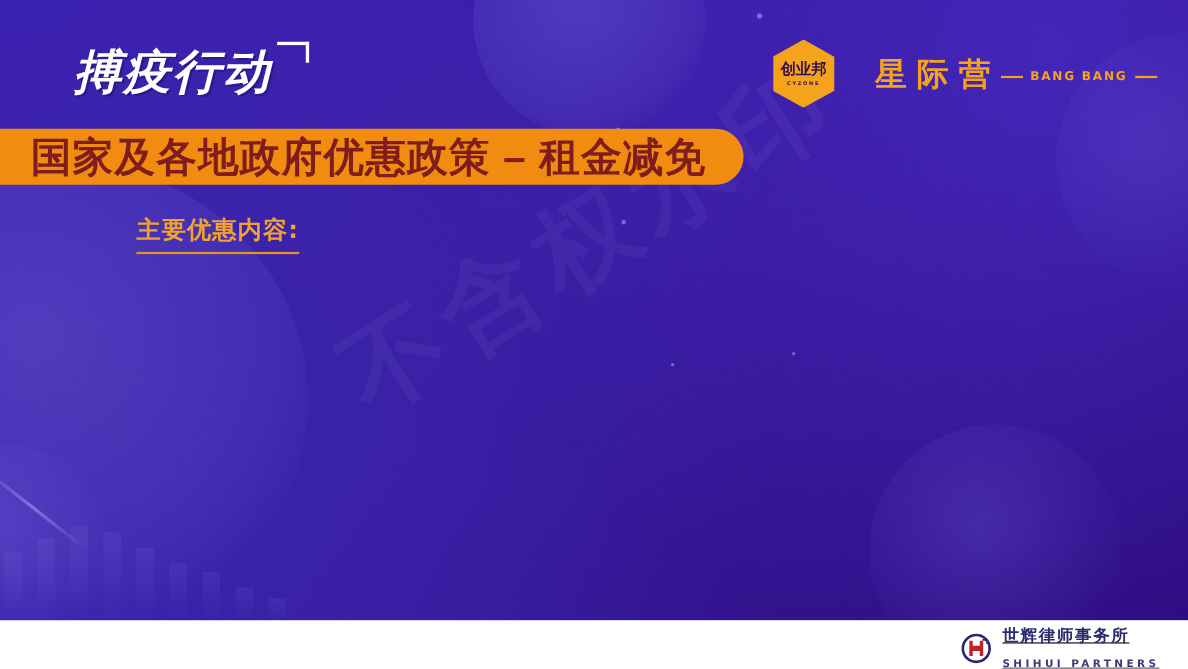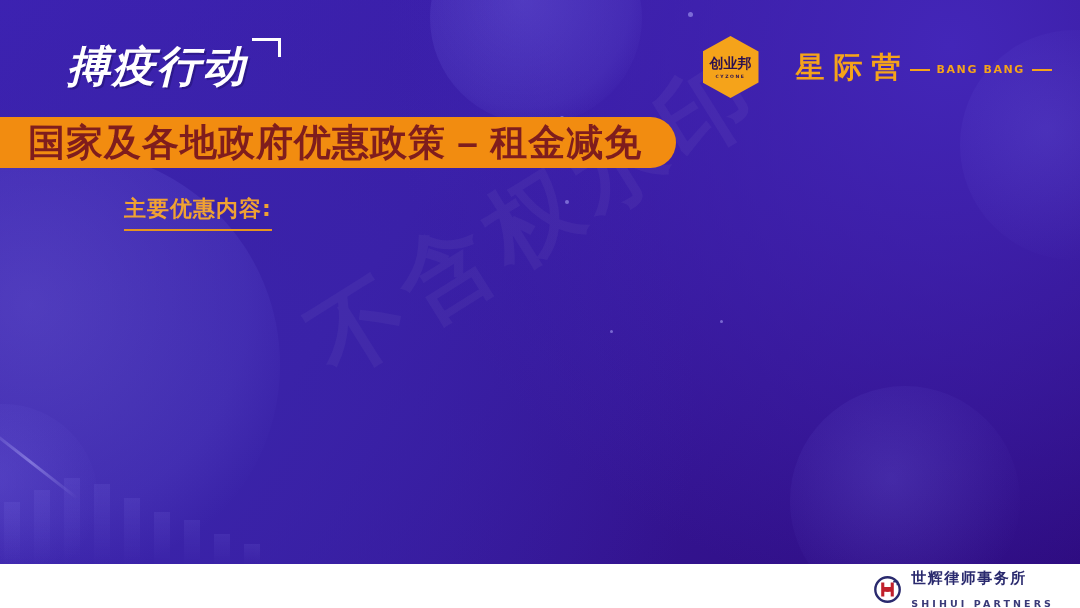--- a/index.html
+++ b/index.html
@@ -304,20 +304,21 @@
   .firm-emblem {
     position: relative;
     width: 29px;
     height: 29px;
     flex: 0 0 29px;
   }
   .firm-text {
     display: flex;
     flex-direction: column;
     justify-content: center;
+    text-decoration: underline;
   }
   .firm-text .ft-cn {
     font-family: "DejaVu Sans", sans-serif;
     font-size: 15px;
     font-weight: 700;
     color: #2A2A6E;
     letter-spacing: 1.5px;
     line-height: 1.1;
   }
   .firm-text .ft-en {

